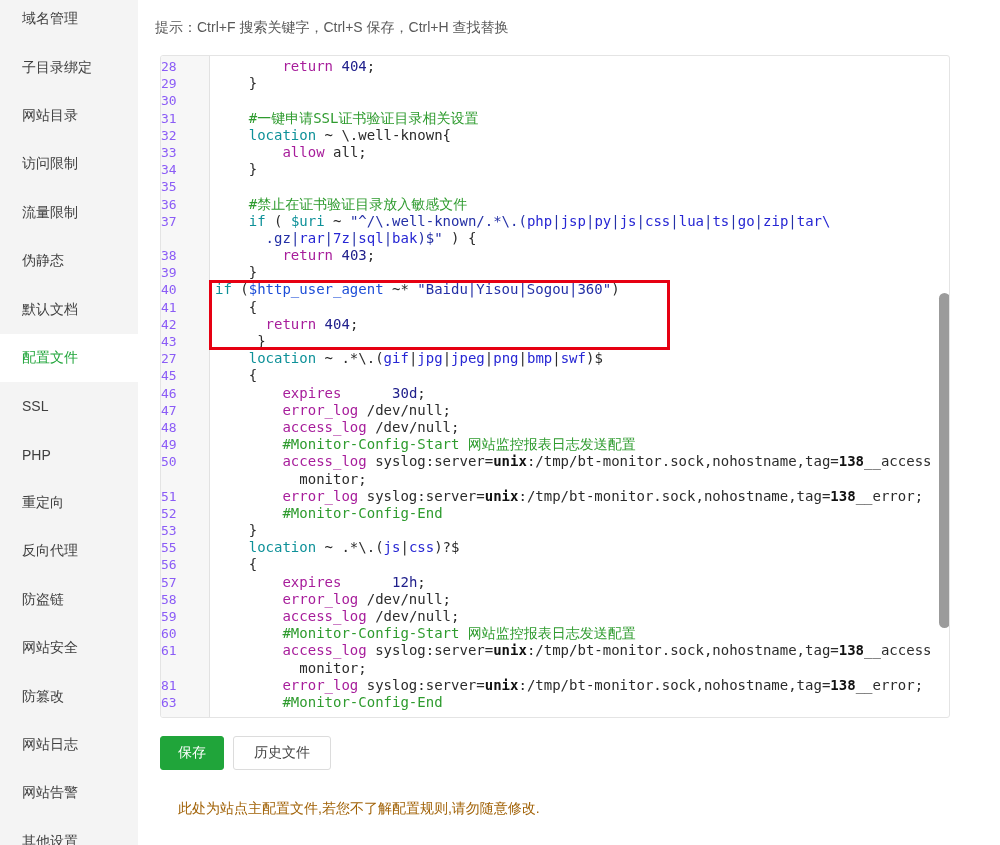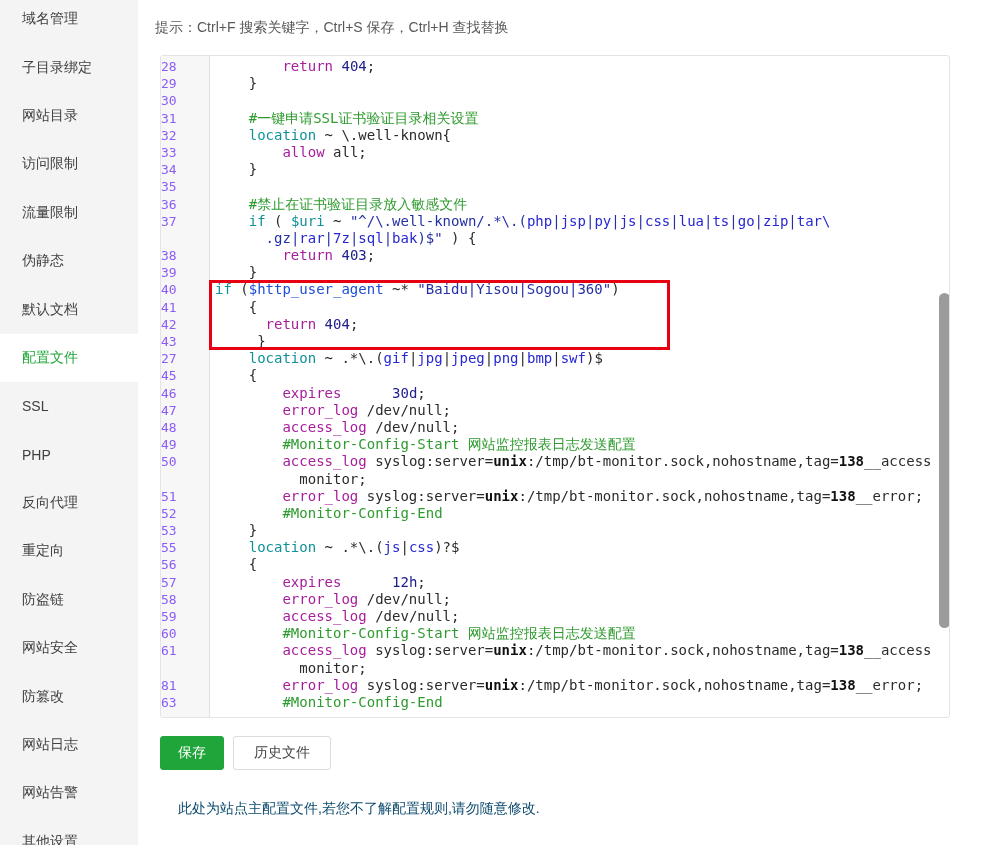--- a/index.html
+++ b/index.html
@@ -35,41 +35,41 @@
 
   .vscroll-thumb { position:absolute; left:778px; top:237px; width:11px; height:335px;
     background:#9b9b9b; border-radius:6px; z-index:7; }
 
   
   .btn { position:absolute; top:736px; height:34px; border-radius:3px; font-size:14px;
     display:inline-flex; align-items:center; justify-content:center; cursor:pointer; }
   .btn-save { left:160px; padding:0 17px; background:#20a53a; color:#fff; border:1px solid #20a53a; }
   .btn-history { left:233px; padding:0 20px; background:#fff; color:#454545; border:1px solid #dcdcdc; }
 
-  .note { position:absolute; left:178px; top:800px; font-size:14px; color:#0c4a6e; }
+  .note { position:absolute; left:178px; top:800px; font-size:14px; color:#a16207; }
 </style>
 </head>
 <body>
 
 <div class="stage">
 
   <aside class="sidebar">
     <div class="sb-list" id="sidebar-items">
         <div class="sb-item">域名管理</div>
         <div class="sb-item">子目录绑定</div>
         <div class="sb-item">网站目录</div>
         <div class="sb-item">访问限制</div>
         <div class="sb-item">流量限制</div>
         <div class="sb-item">伪静态</div>
         <div class="sb-item">默认文档</div>
         <div class="sb-item active">配置文件</div>
         <div class="sb-item">SSL</div>
         <div class="sb-item">PHP</div>
+        <div class="sb-item">重定向</div>
         <div class="sb-item">反向代理</div>
-        <div class="sb-item">重定向</div>
         <div class="sb-item">防盗链</div>
         <div class="sb-item">网站安全</div>
         <div class="sb-item">防篡改</div>
         <div class="sb-item">网站日志</div>
         <div class="sb-item">网站告警</div>
         <div class="sb-item">其他设置</div>
       </div>
   </aside>
 
   <div class="hint">提示：Ctrl+F 搜索关键字，Ctrl+S 保存，Ctrl+H 查找替换</div>

